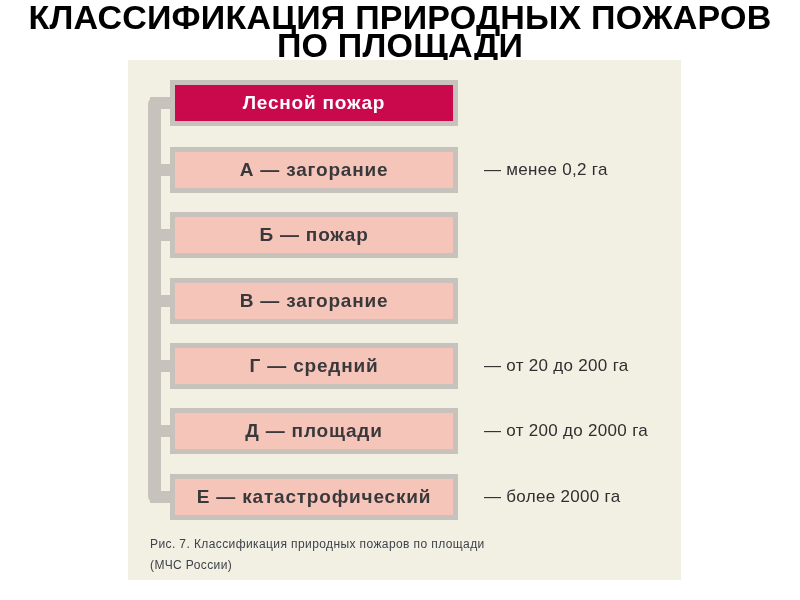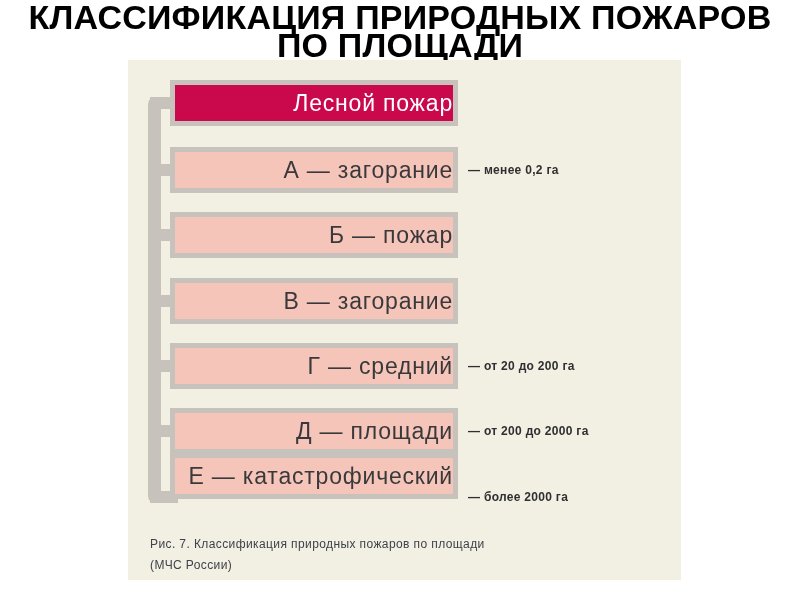--- a/index.html
+++ b/index.html
@@ -40,43 +40,43 @@
     background: var(--connector-gray, #c7c3bc);
   }
   .nodebox {
     position: absolute;
     left: 42px;
     width: 278px;
     height: 36px;
     border: 5px solid var(--box-border-gray, #c7c3bc);
     display: flex;
     align-items: center;
-    justify-content: flex-end;
-    font-weight: normal;
-    font-size: 23px;
+    justify-content: center;
+    font-weight: bold;
+    font-size: 19px;
     letter-spacing: 0.8px;
   }
   .rootbox {
     top: 20px;
     background: var(--root-box-fill, #c9094c);
     color: var(--root-box-text, #ffffff);
   }
   .classbox {
     background: var(--class-box-fill, #f6c5ba);
     color: var(--box-text, #39393b);
   }
   .arealabel {
     position: absolute;
-    left: 340px;
+    left: 356px;
     width: 210px;
     height: 46px;
     display: flex;
     align-items: center;
-    font-weight: bold;
-    font-size: 12px;
+    font-weight: normal;
+    font-size: 17px;
     letter-spacing: 0.3px;
     color: var(--area-text, #2f2f31);
     white-space: nowrap;
   }
   .caption {
     position: absolute;
     left: 22px; top: 474px;
     width: 520px;
     font-size: 12px;
     line-height: 21px;
@@ -125,21 +125,21 @@
     <div class="nodebox classbox" style="top:283px">
       <span>Г — средний</span>
     </div>
     <div class="arealabel" style="top:283px">— от 20 до 200 га</div>
 
     <div class="nodebox classbox" style="top:348px">
       <span>Д — площади</span>
     </div>
     <div class="arealabel" style="top:348px">— от 200 до 2000 га</div>
 
-    <div class="nodebox classbox" style="top:393px">
+    <div class="nodebox classbox" style="top:414px">
       <span>Е — катастрофический</span>
     </div>
     <div class="arealabel" style="top:414px">— более 2000 га</div>
 
     <div class="caption">
       <div>Рис. 7. Классификация природных пожаров по площади</div>
       <div>(МЧС России)</div>
     </div>
 
   </div>

